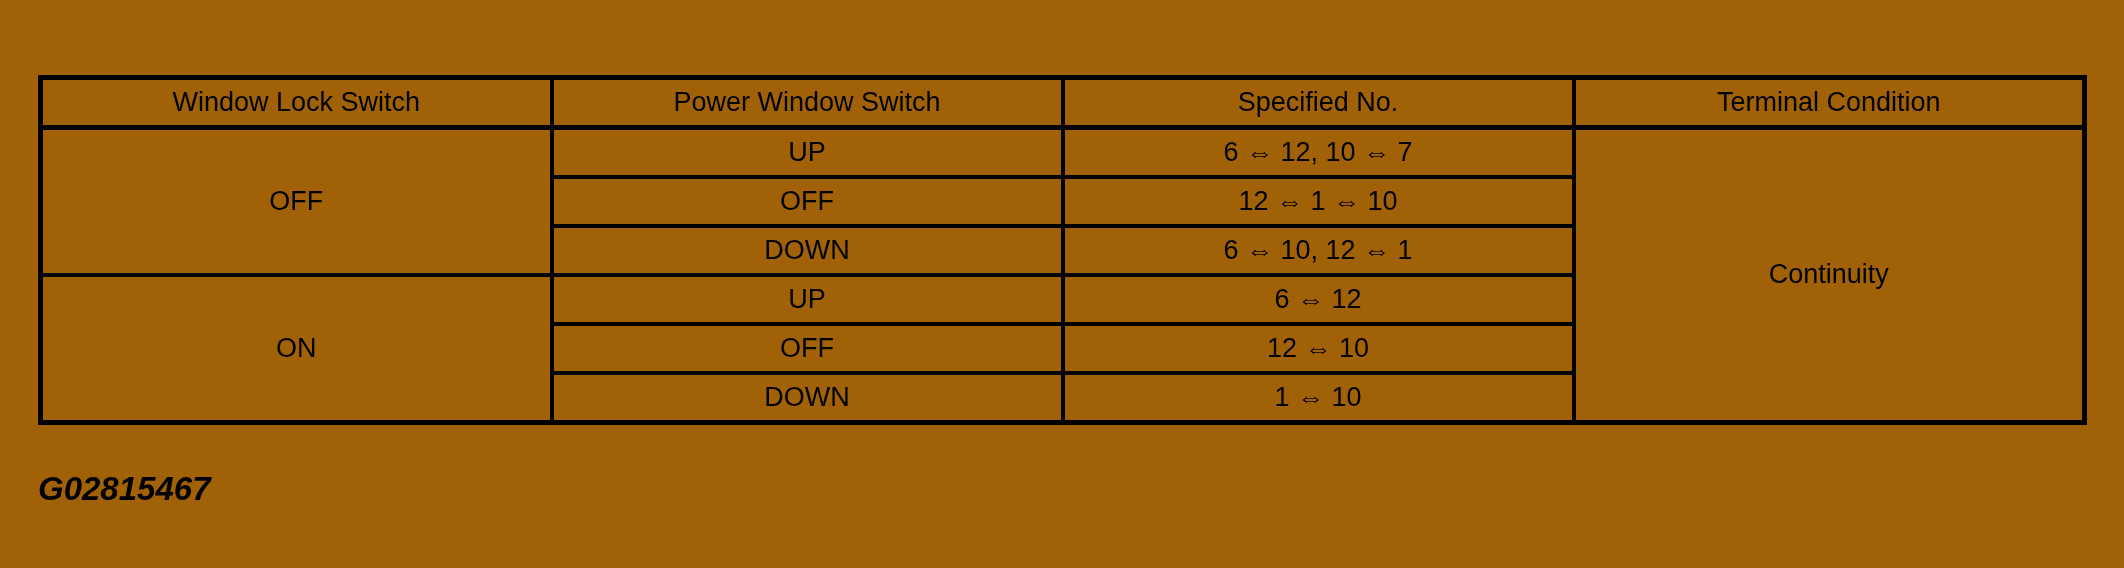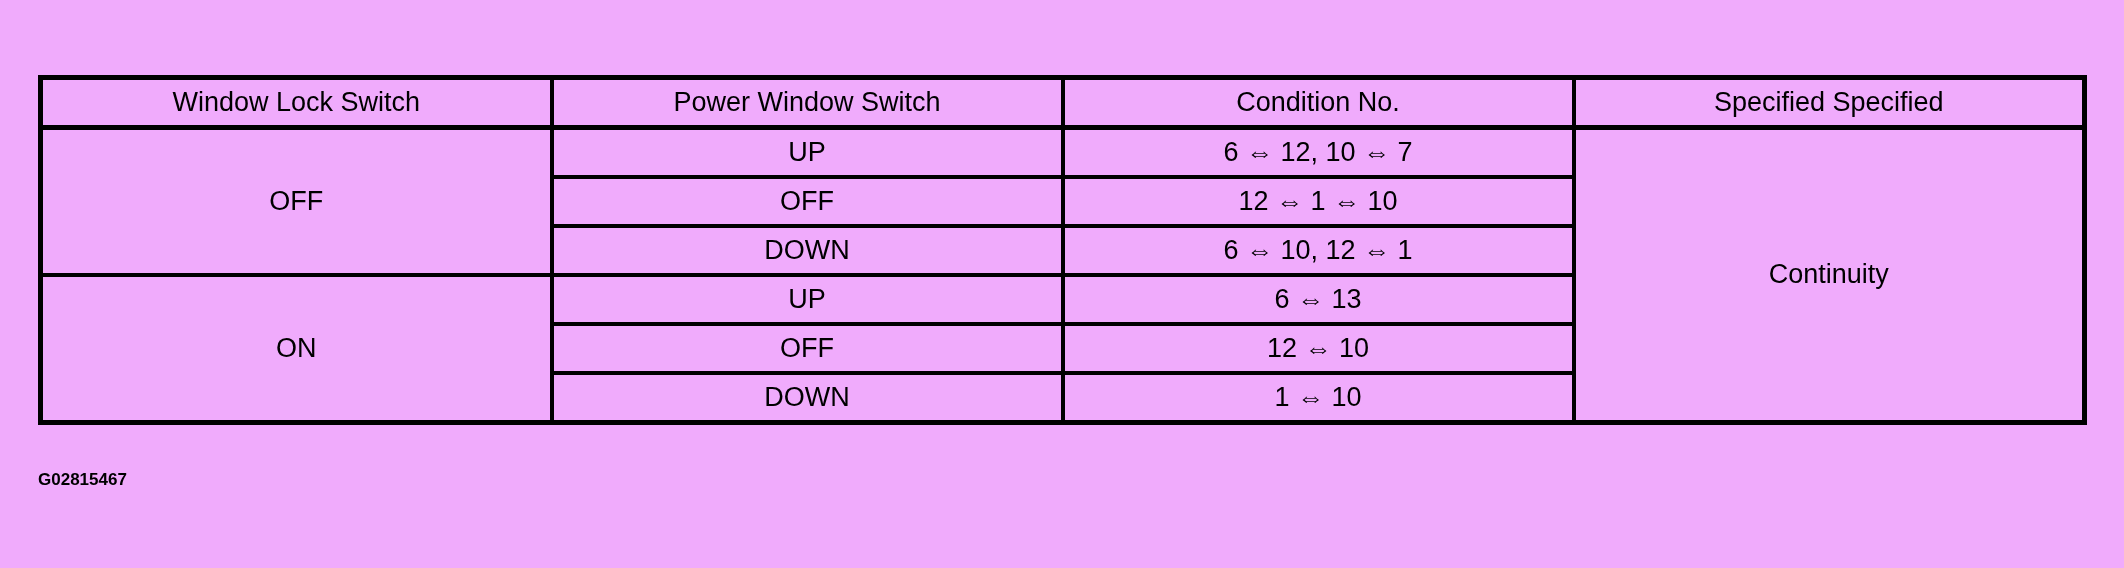--- a/index.html
+++ b/index.html
@@ -4,21 +4,21 @@
 <style>
   html, body {
     margin: 0;
     padding: 0;
     background: #ffffff;
   }
   .page {
     position: relative;
     width: 2124px;
     height: 568px;
-    background: #f0abfc;
+    background: #a16207;
     font-family: "Liberation Sans", "DejaVu Sans", sans-serif;
     color: #000000;
   }
   table.spec-table {
     position: absolute;
     left: 38px;
     top: 75px;
     width: 2049px;
     border-collapse: collapse;
     table-layout: fixed;
@@ -43,64 +43,65 @@
     height: 45px;
     border-bottom: 5px solid #000000;
   }
   .spec-table tbody td {
     height: 45px;
   }
   .figure-label {
     position: absolute;
     left: 38px;
     top: 470px;
-    font-size: 17px;
+    font-size: 33px;
     font-weight: bold;
     letter-spacing: 0px;
+    font-style: italic;
   }
 </style>
 </head>
 <body>
 
 <div class="page">
 
   <table class="spec-table">
     <colgroup>
       <col>
         <col>
         <col>
         <col>
     </colgroup>
     <thead>
       <tr>
         <th>Window Lock Switch</th>
         <th>Power Window Switch</th>
-        <th>Condition No.</th>
-        <th>Specified Specified</th>
+        <th>Specified No.</th>
+        <th>Terminal Condition</th>
       </tr>
     </thead>
     <tbody>
       <tr>
         <td rowspan="3">OFF</td>
         <td>UP</td>
         <td>6 ⇔ 12, 10 ⇔ 7</td>
         <td rowspan="6">Continuity</td>
       </tr>
       <tr>
         <td>OFF</td>
         <td>12 ⇔ 1 ⇔ 10</td>
       </tr>
       <tr>
         <td>DOWN</td>
         <td>6 ⇔ 10, 12 ⇔ 1</td>
       </tr>
       <tr>
         <td rowspan="3">ON</td>
         <td>UP</td>
-        <td>6 ⇔ 13</td>
+        <td>6 ⇔ 12</td>
       </tr>
       <tr>
         <td>OFF</td>
         <td>12 ⇔ 10</td>
       </tr>
       <tr>
         <td>DOWN</td>
         <td>1 ⇔ 10</td>
       </tr>
     </tbody>

